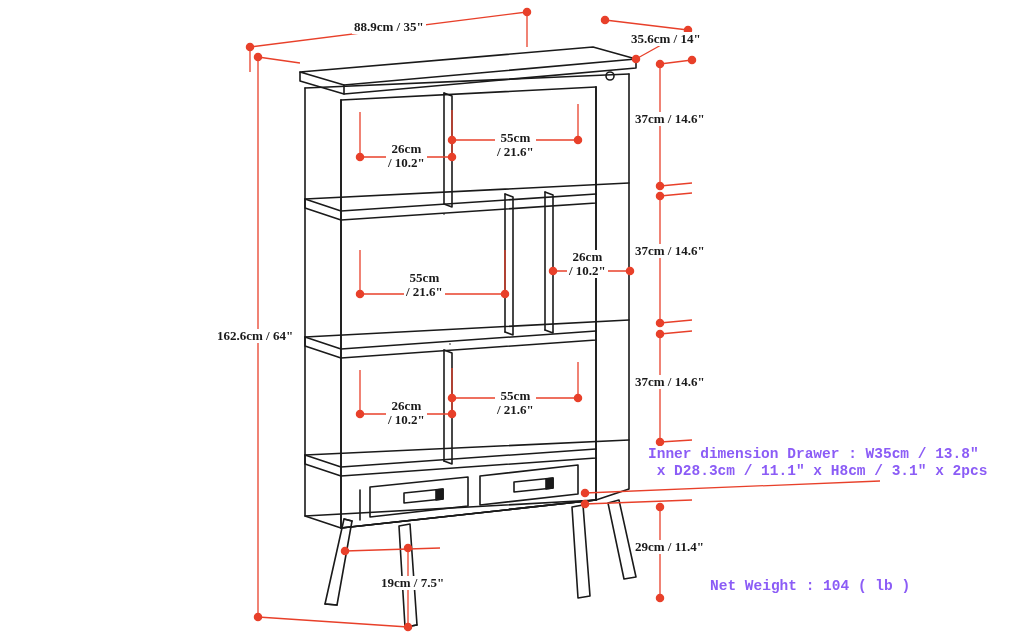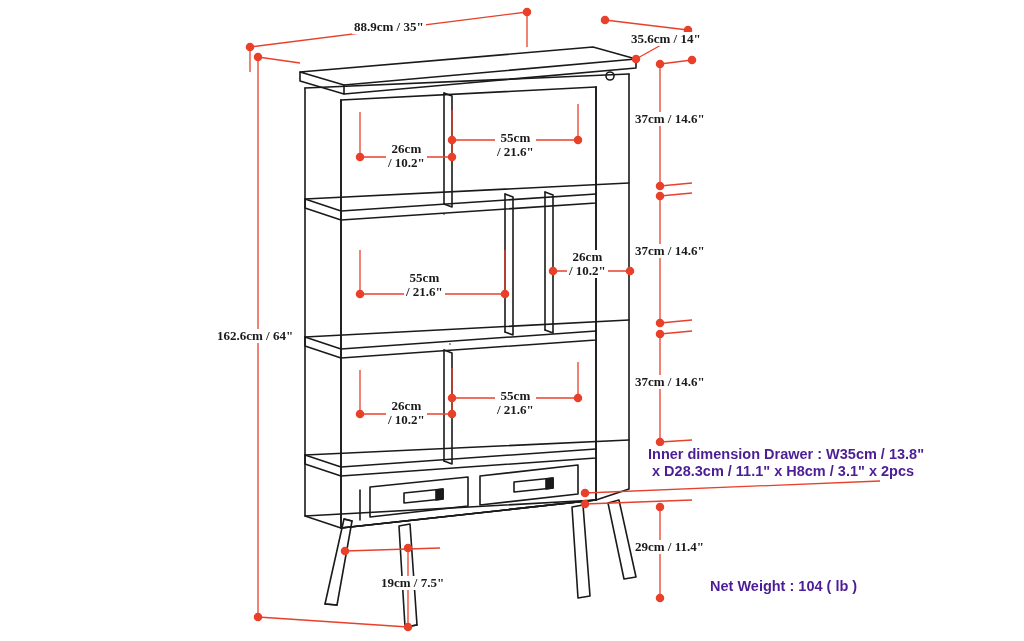--- a/index.html
+++ b/index.html
@@ -30,22 +30,22 @@
     white-space: pre;
     text-align: center;
     background: #ffffff;
     padding: 0 2px;
   }
   .dim-label.two-line {
     line-height: 14px;
   }
   .note {
     position: absolute;
-    color: #4c1d95;
-    font-family: Liberation Sans, sans-serif;
+    color: #8b5cf6;
+    font-family: Liberation Mono, monospace;
     font-weight: bold;
     font-size: 14.5px;
     line-height: 17px;
     white-space: pre;
     background: #ffffff;
   }
 </style>
 </head>
 <body>
 

